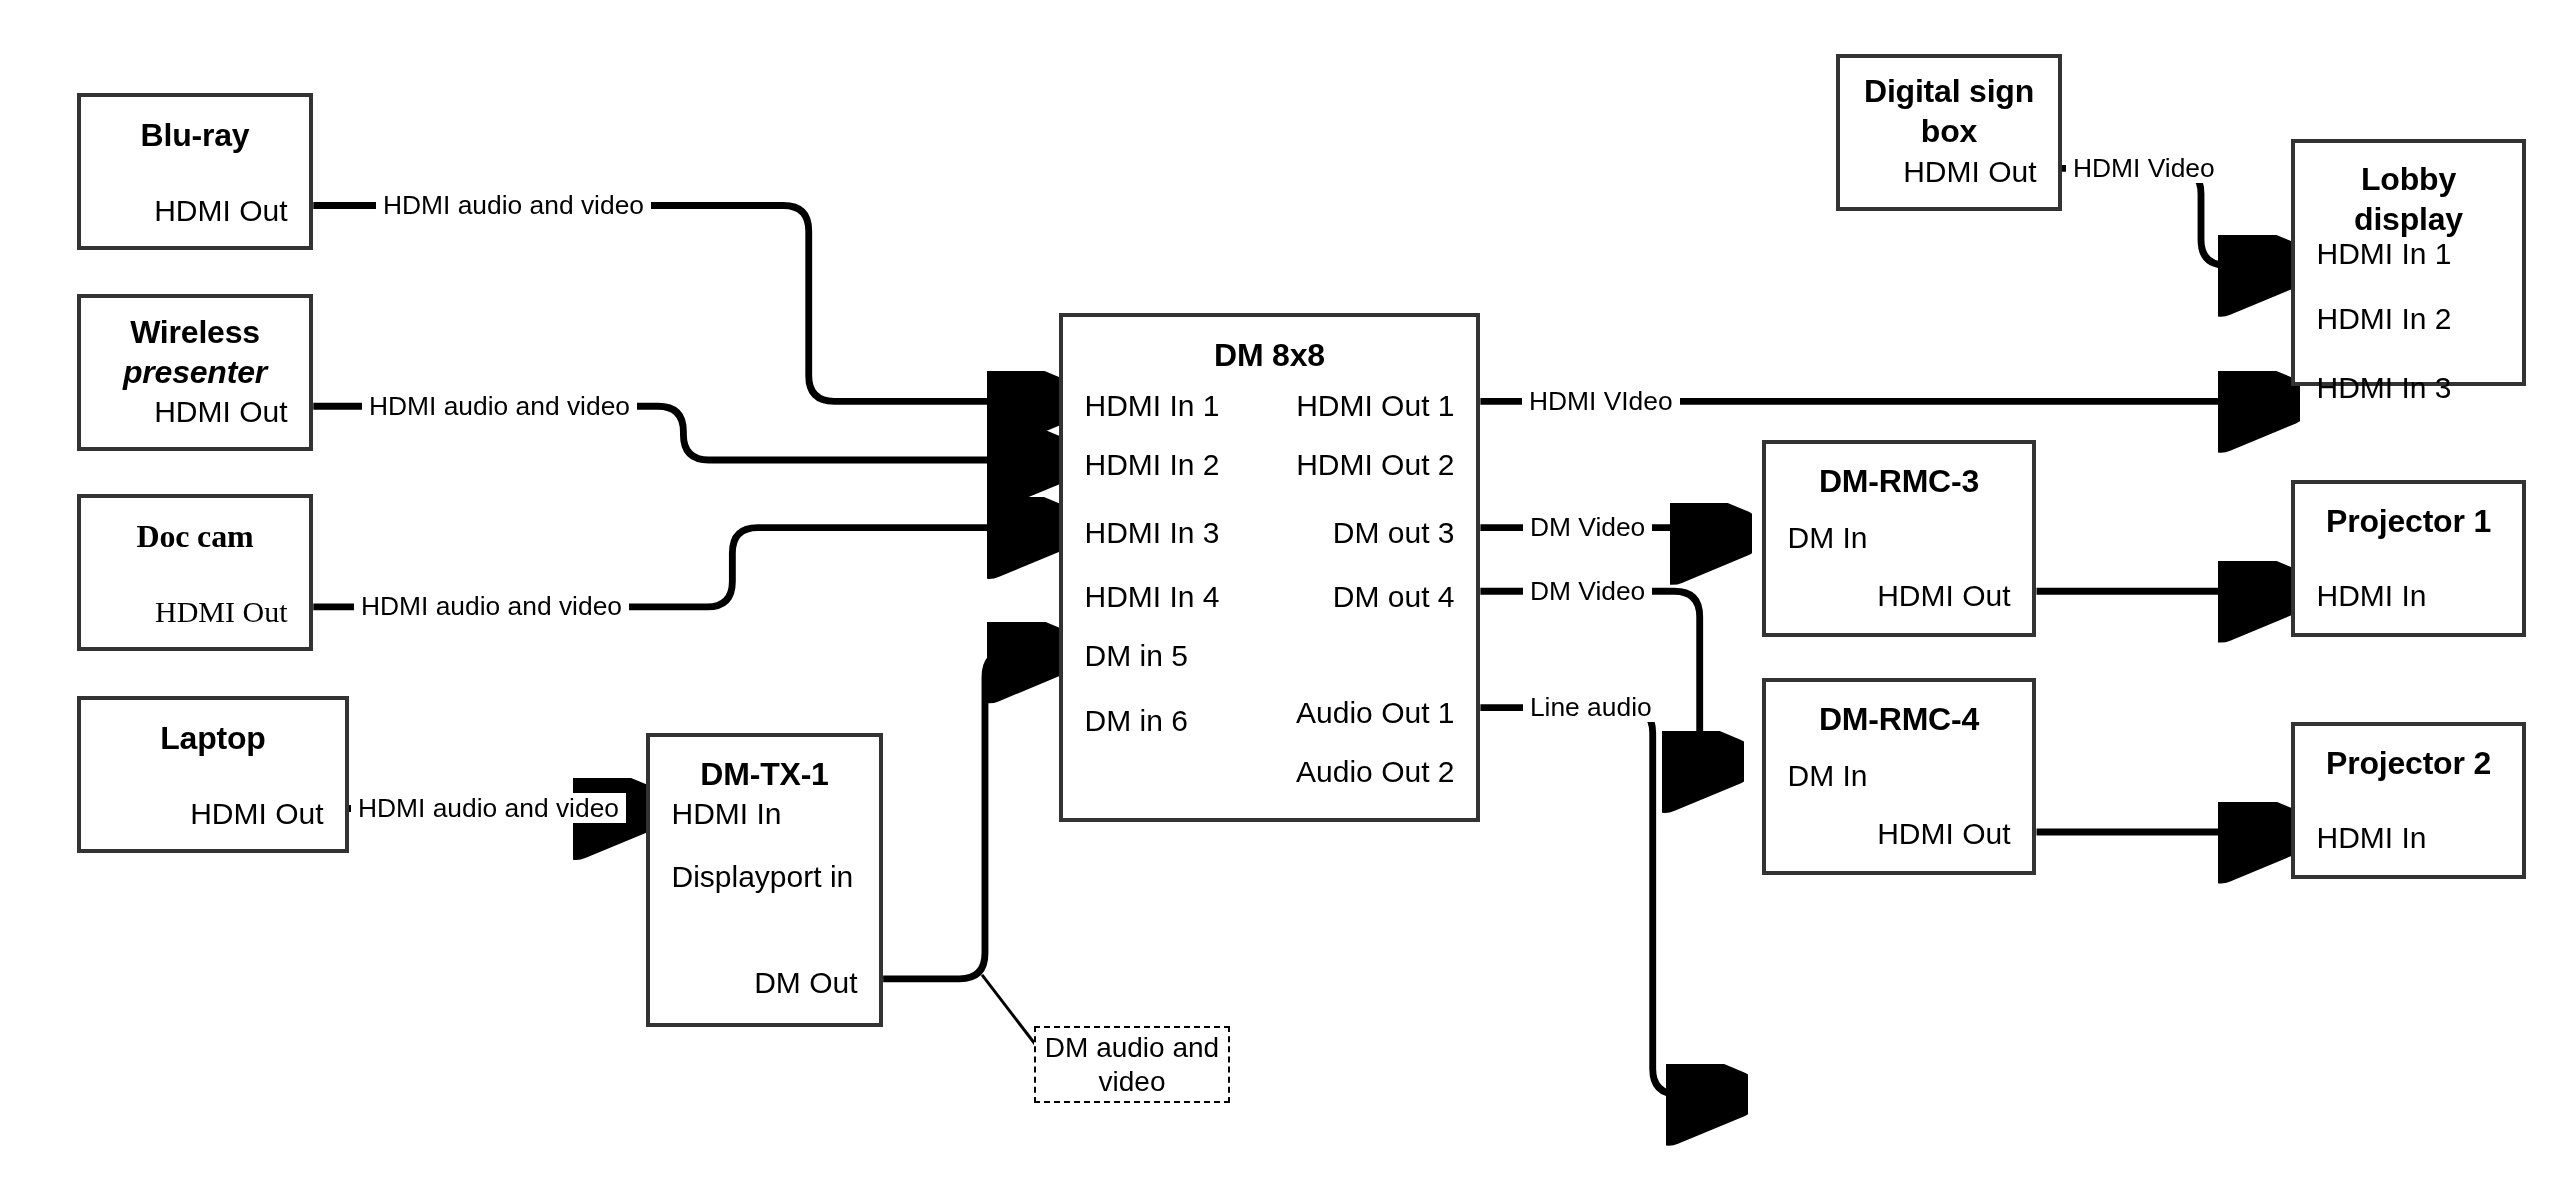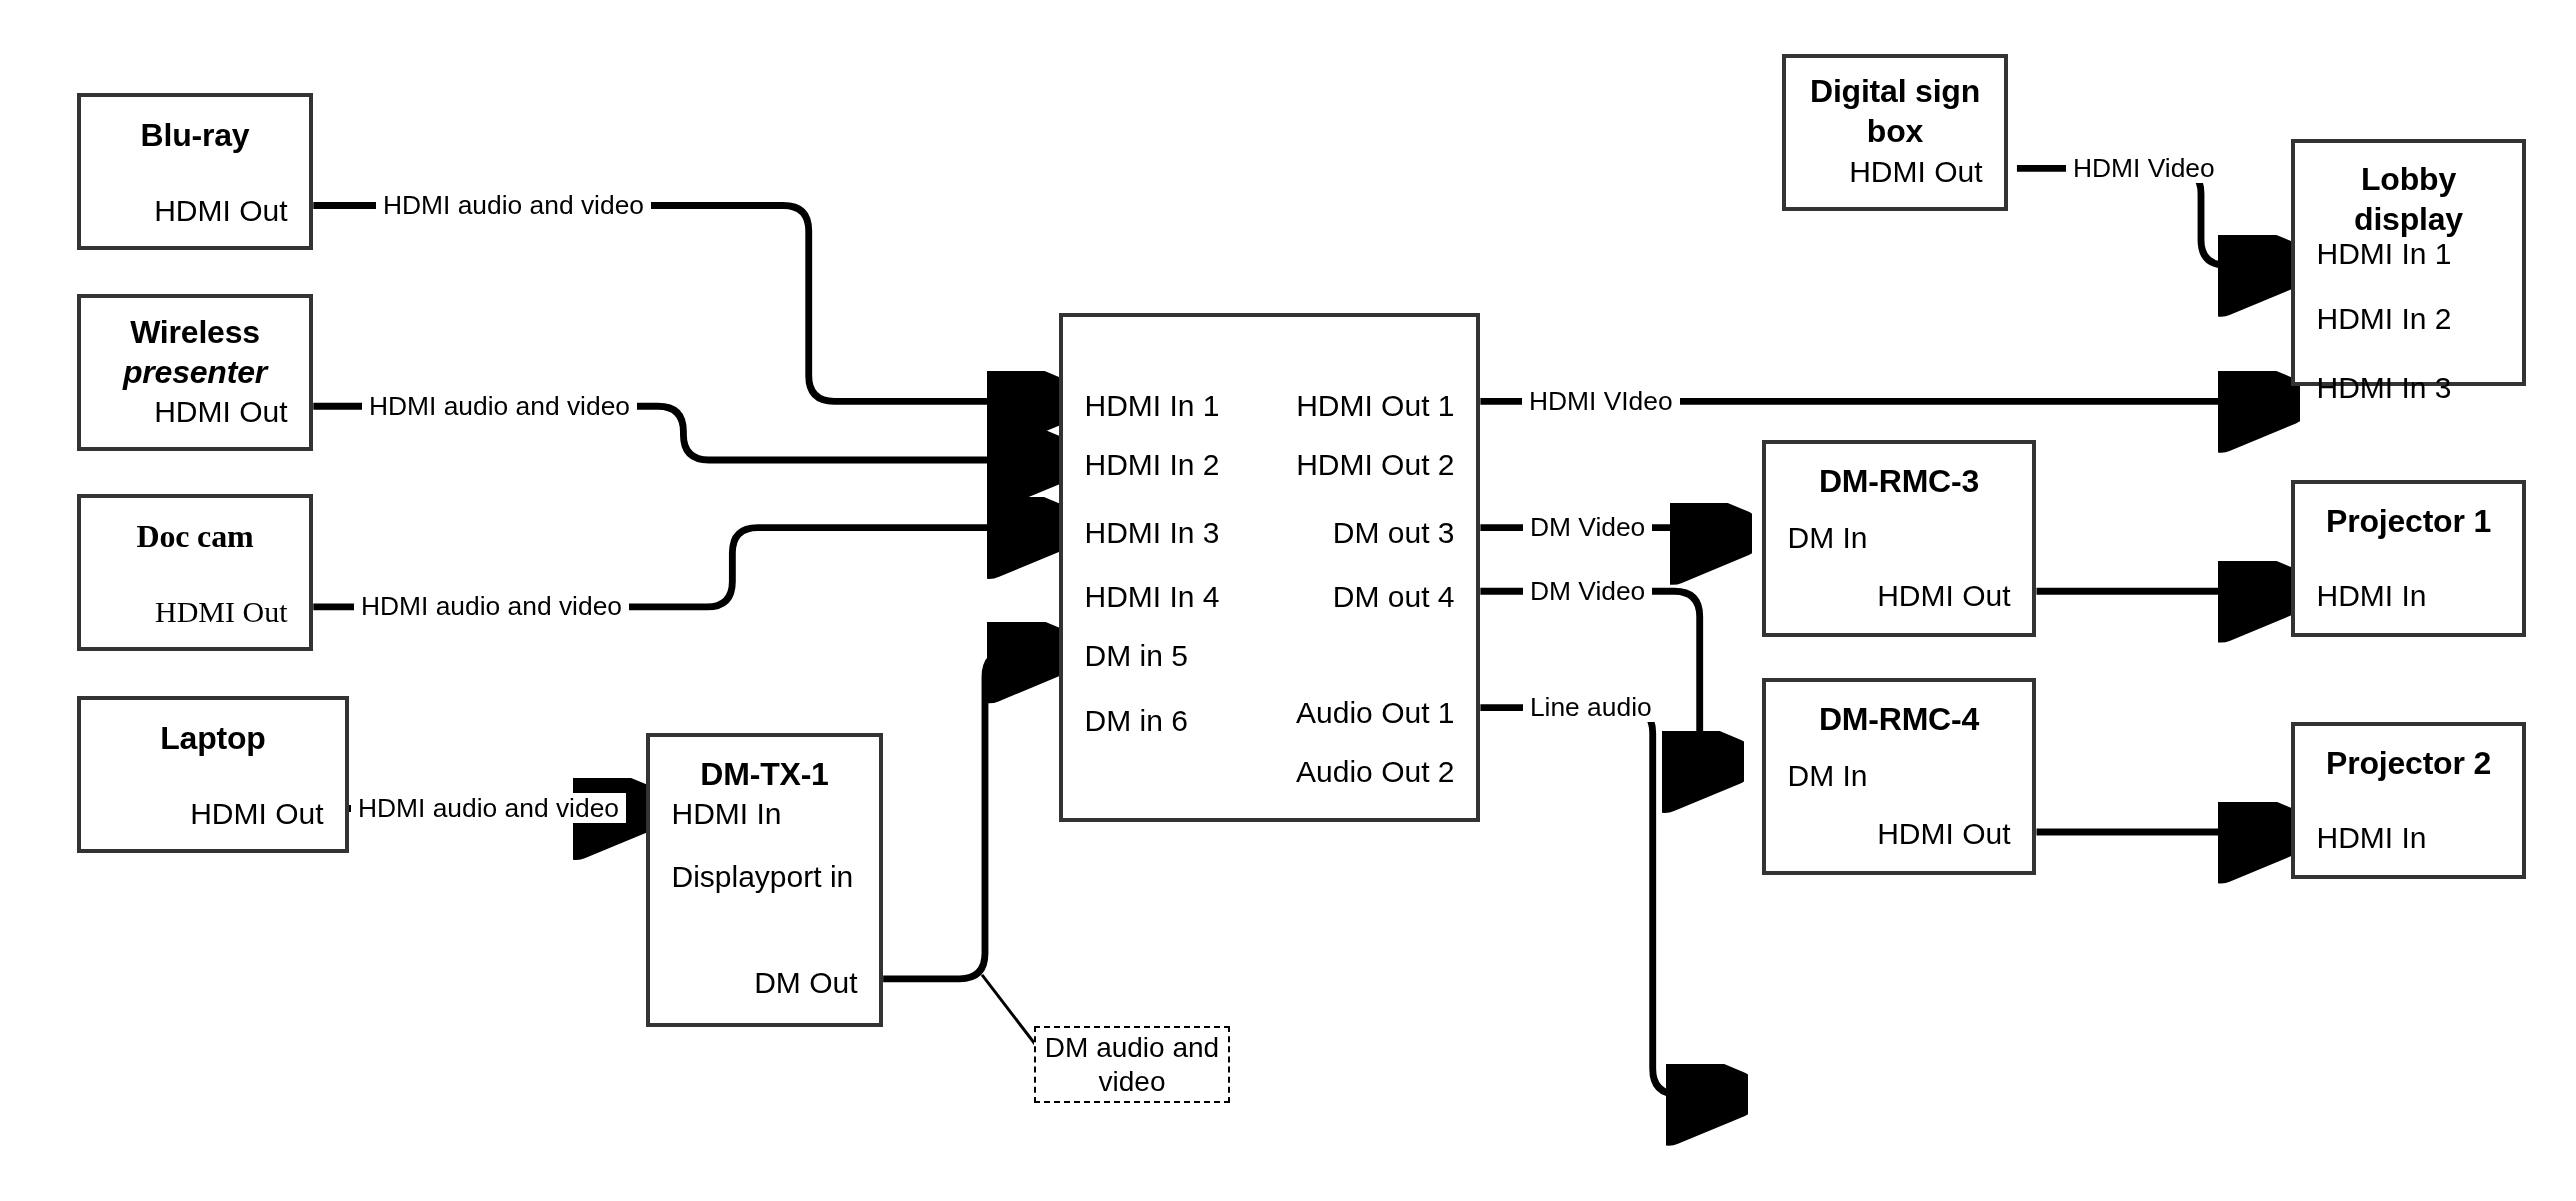--- a/index.html
+++ b/index.html
@@ -145,37 +145,38 @@
   </div>
 
   <div class="node" style="left:646px;top:733px;width:237px;height:294px;">
     <div class="title" style="top:16.6px;">DM-TX-1</div>
     <div class="port left" style="top:59px;">HDMI In</div>
     <div class="port left" style="top:122px;">Displayport in</div>
     <div class="port right" style="top:228px;">DM Out</div>
   </div>
 
   <div class="node" style="left:1059px;top:313px;width:421px;height:509px;">
+    <div class="title" style="top:17.6px;">DM 8x8</div>
 
     <div class="port left" style="top:71px;">HDMI In 1</div>
     <div class="port left" style="top:130px;">HDMI In 2</div>
     <div class="port left" style="top:198px;">HDMI In 3</div>
     <div class="port left" style="top:262px;">HDMI In 4</div>
     <div class="port left" style="top:321px;">DM in 5</div>
     <div class="port left" style="top:386px;">DM in 6</div>
 
     <div class="port right" style="top:71px;">HDMI Out 1</div>
     <div class="port right" style="top:130px;">HDMI Out 2</div>
     <div class="port right" style="top:198px;">DM out 3</div>
     <div class="port right" style="top:262px;">DM out 4</div>
     <div class="port right" style="top:378px;">Audio Out 1</div>
     <div class="port right" style="top:437px;">Audio Out 2</div>
   </div>
 
-  <div class="node" style="left:1782px;top:54px;width:226px;height:157px;">
+  <div class="node" style="left:1836px;top:54px;width:226px;height:157px;">
     <div class="title" style="top:12.7px;">Digital sign</div>
     <div class="title" style="top:53px;">box</div>
     <div class="port right" style="top:96px;">HDMI Out</div>
   </div>
 
   <div class="node" style="left:2291px;top:139px;width:235px;height:247px;">
     <div class="title" style="top:15.7px;">Lobby</div>
     <div class="title" style="top:56px;">display</div>
     <div class="port left" style="top:93px;">HDMI In 1</div>
     <div class="port left" style="top:158px;">HDMI In 2</div>

